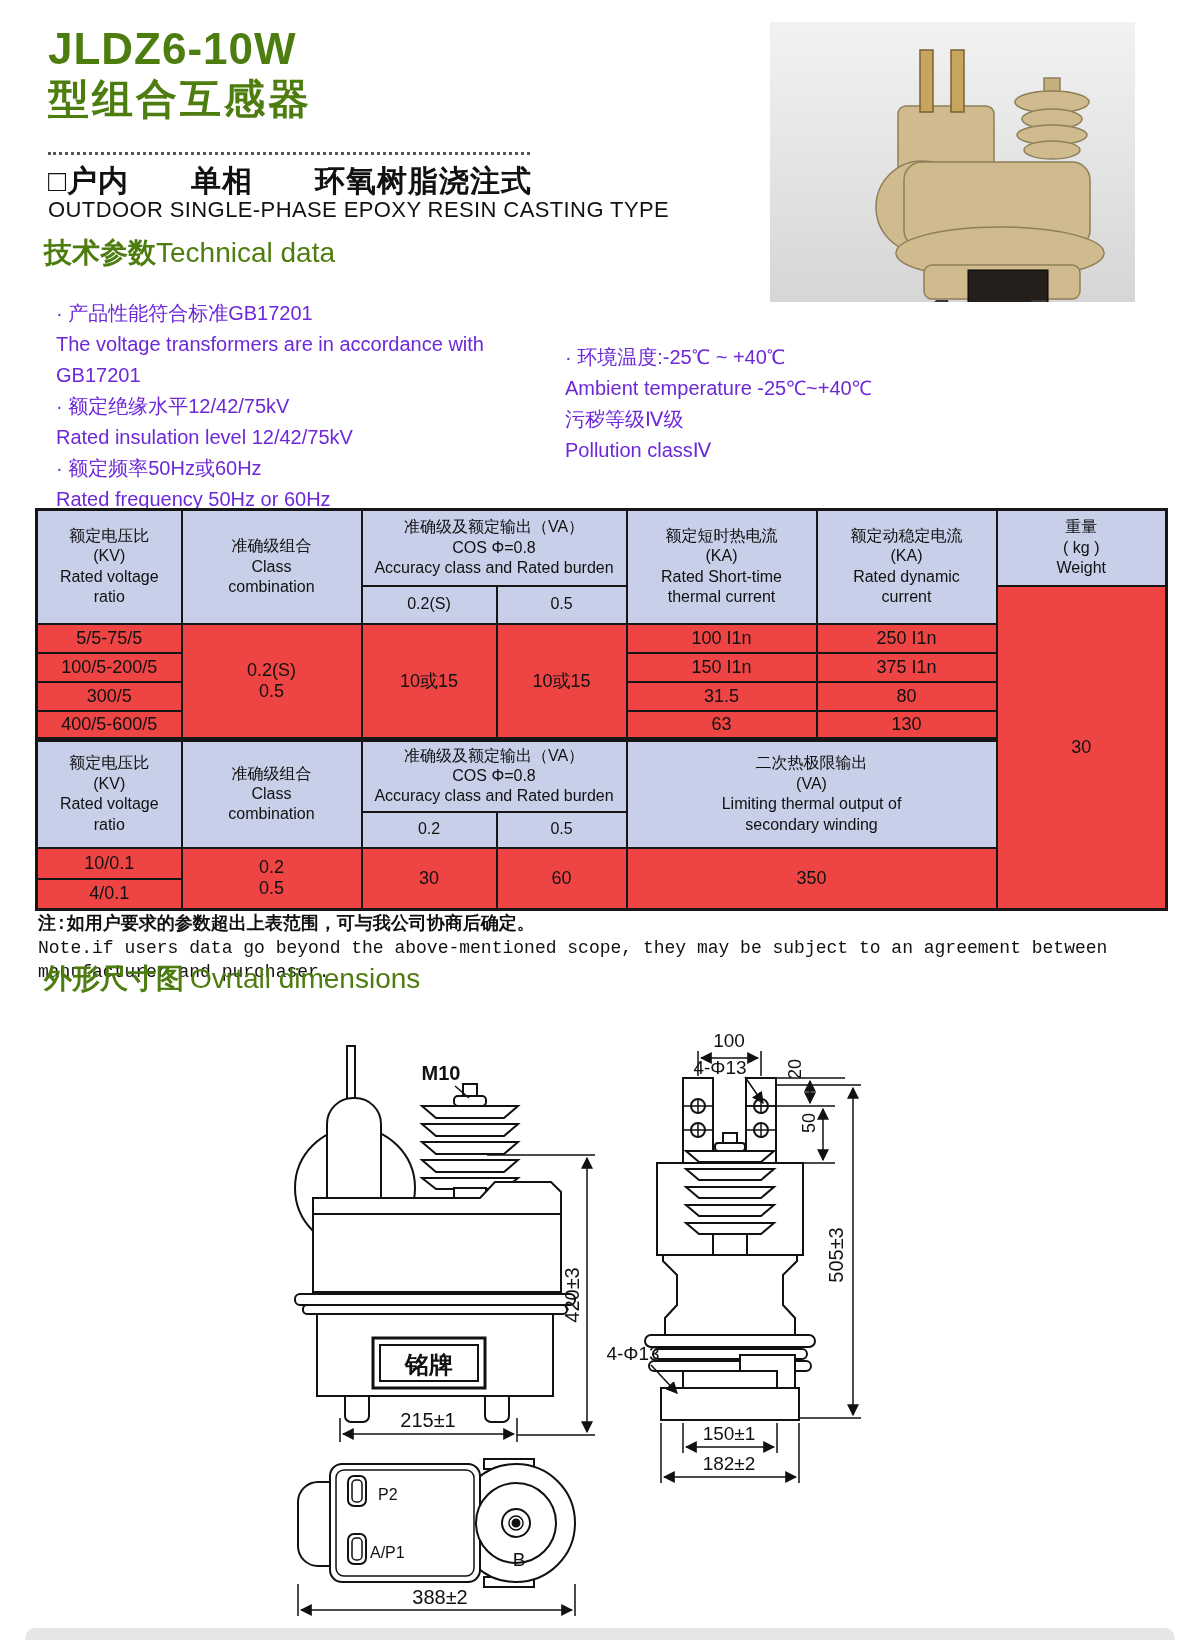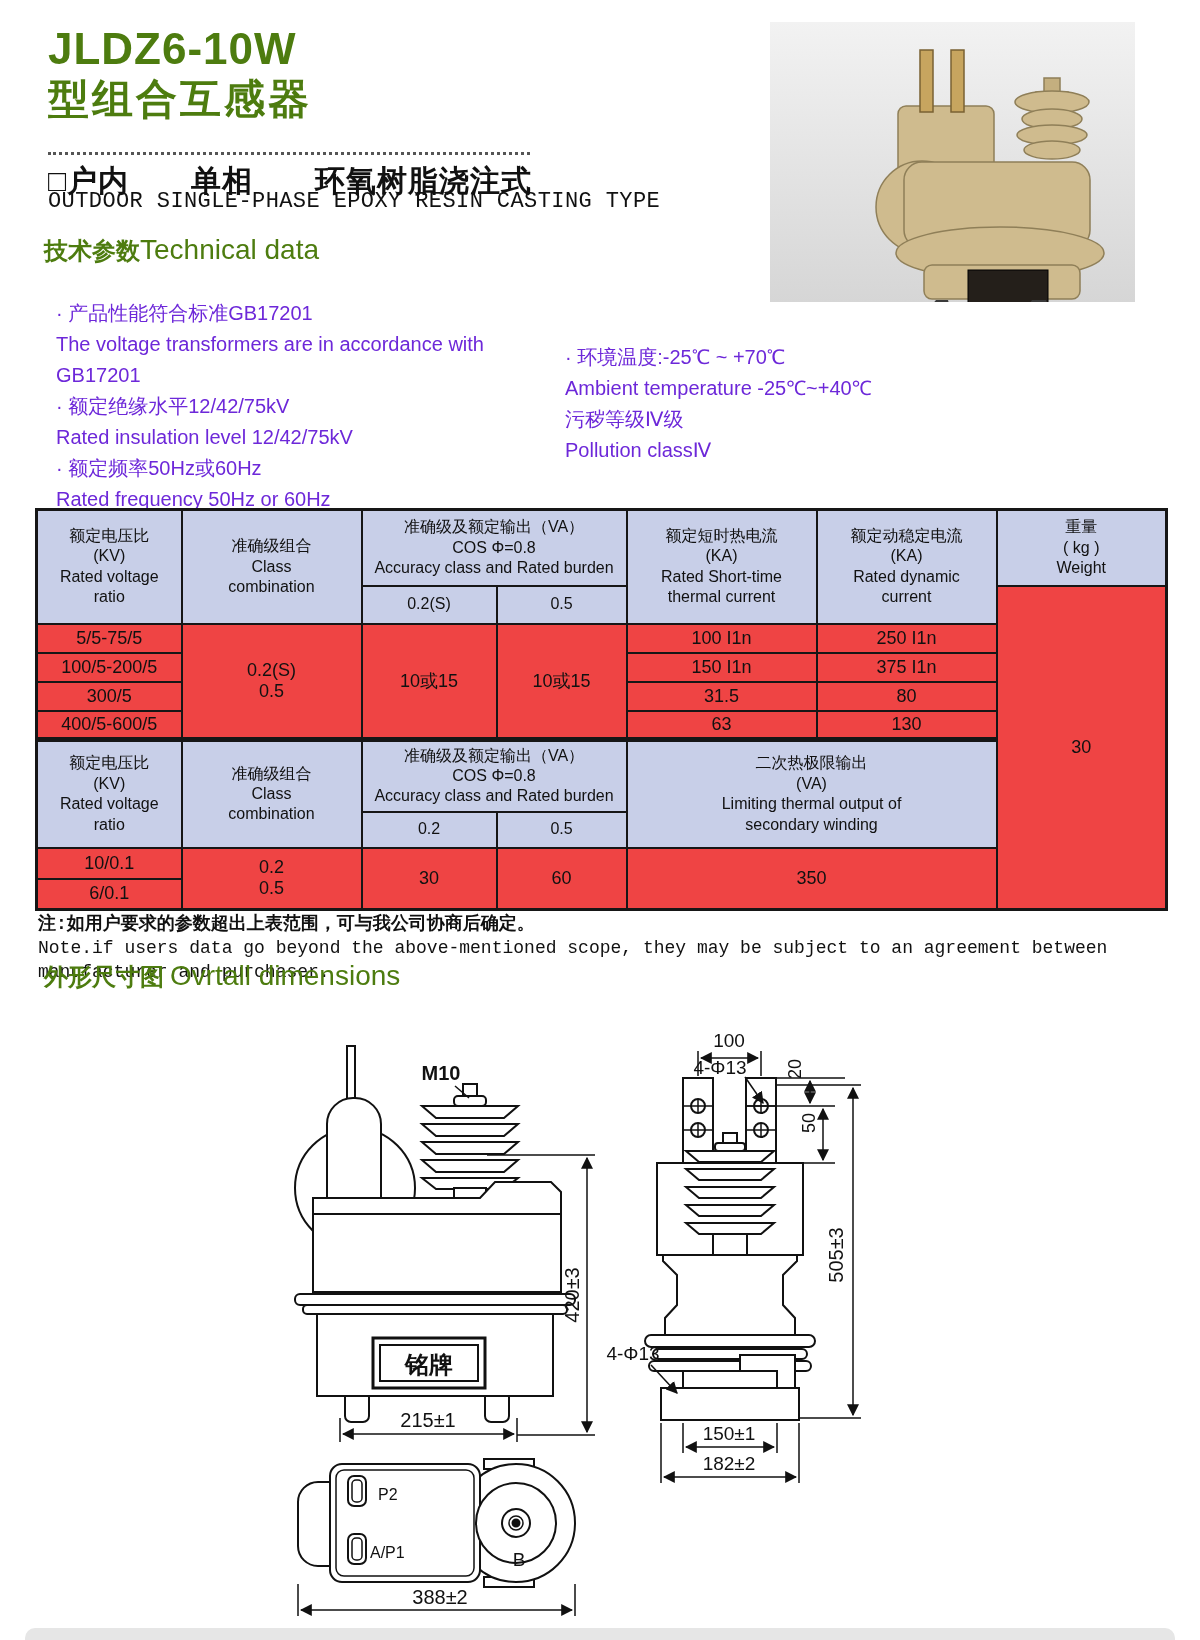--- a/index.html
+++ b/index.html
@@ -6,21 +6,21 @@
   .page{position:relative;width:1200px;height:1640px;background:#fff;overflow:hidden;
         font-family:"Liberation Sans", sans-serif;color:#111;}
   .abs{position:absolute;}
   .blue{color:#4d7c0f;}
   .model{font-size:44px;font-weight:bold;letter-spacing:1px;line-height:1.05;}
   .title-cn{font-size:41px;font-weight:bold;letter-spacing:3px;line-height:1.15;margin-top:4px;}
   .title-en{font-size:32px;letter-spacing:2px;line-height:1.1;margin-top:4px;}
   .dotline{border-top:3px dotted #555;width:482px;height:0;}
   .sub-cn{font-size:30px;font-weight:bold;letter-spacing:1px;}
   .sub-en{font-size:22px;letter-spacing:0.4px;}
-  .sec-head .cn{font-size:24px;font-weight:bold;margin-top:40px;}
+  .sec-head .cn{font-size:28px;font-weight:bold;margin-top:40px;}
   .sec-head .en{font-size:28px;margin-left:6px;}
   .feat{font-size:20px;line-height:31px;color:#6d28d9;}
   .feat div{white-space:nowrap;}
   table.spec{position:absolute;left:35px;top:508px;width:1130px;border-collapse:collapse;
              table-layout:fixed;border:3px solid #161616;}
   table.spec td{border:2px solid #161616;text-align:center;vertical-align:middle;padding:0 2px;}
   td.th{background:#c8cfe8;font-size:16px;line-height:1.28;white-space:pre-line;}
   td.tdv{background:#ef4444;font-size:18px;white-space:pre-line;}
   tr.sec2 td{border-top-width:5px;}
   .r-h1{height:76px;}.r-sub{height:38px;}.r-d{height:29px;}
@@ -37,21 +37,21 @@
 <div class="page">
 
   <div class="abs" style="left:48px;top:26px;">
     <div class="model blue">JLDZ6-10W</div>
     <div class="title-cn blue">型组合互感器</div>
   </div>
 
   <div class="abs dotline" style="left:48px;top:152px;"></div>
 
   <div class="abs sub-cn" style="left:48px;top:161px;">□户内　　单相　　环氧树脂浇注式</div>
-  <div class="abs sub-en" style="left:48px;top:189px;font-family:Liberation Mono, monospace;">OUTDOOR  SINGLE-PHASE EPOXY RESIN CASTING TYPE</div>
+  <div class="abs sub-en" style="left:48px;top:197px;">OUTDOOR  SINGLE-PHASE EPOXY RESIN CASTING TYPE</div>
 
   <div class="abs sec-head" style="left:44px;top:234px;">
     <span class="cn blue">技术参数</span><span class="en blue" style="margin-left:0;">Technical data</span>
   </div>
 
   <svg class="abs" style="left:770px;top:22px;" width="365" height="280" viewBox="0 0 365 280">
     <defs>
       <linearGradient id="pv-bg" x1="0" y1="0" x2="0" y2="1">
         <stop offset="0" stop-color="#f2f2f2"></stop>
           <stop offset="1" stop-color="#d6d6d6"></stop>
@@ -83,21 +83,21 @@
   <div class="abs feat" style="left:56px;top:298px;width:510px;">
     <div>· 产品性能符合标准GB17201</div>
     <div>The voltage transformers are in accordance with</div>
     <div>GB17201</div>
     <div>· 额定绝缘水平12/42/75kV</div>
     <div>Rated insulation level 12/42/75kV</div>
     <div>· 额定频率50Hz或60Hz</div>
     <div>Rated frequency 50Hz or 60Hz</div>
   </div>
   <div class="abs feat" style="left:565px;top:342px;width:540px;">
-    <div>· 环境温度:-25℃ ~ +70℃</div>
+    <div>· 环境温度:-25℃ ~ +40℃</div>
     <div>Ambient temperature -25℃~+40℃</div>
     <div>污秽等级Ⅳ级</div>
     <div>Pollution classⅣ</div>
   </div>
 
   <table class="spec">
     <colgroup>
       <col style="width:145px">
         <col style="width:180px">
         <col style="width:135px">
@@ -181,21 +181,21 @@
     </tr>
     <tr class="r-d2">
       <td class="tdv">10/0.1</td>
       <td class="tdv" rowspan="2">0.2
 0.5</td>
       <td class="tdv" rowspan="2">30</td>
       <td class="tdv" rowspan="2">60</td>
       <td class="tdv" colspan="2" rowspan="2">350</td>
     </tr>
     <tr class="r-d2">
-      <td class="tdv">6/0.1</td>
+      <td class="tdv">4/0.1</td>
     </tr>
   </tbody>
     </table>
 
   <div class="abs notes" style="left:38px;top:912px;width:1130px;">
     <div class="cn">注:如用户要求的参数超出上表范围，可与我公司协商后确定。</div>
     <div class="en">Note.if users data go beyond the above-mentioned scope, they may be subject to an agreement between manufacturer and purchaser.</div>
   </div>
 
   <div class="abs sec-head" style="left:44px;top:960px;">

